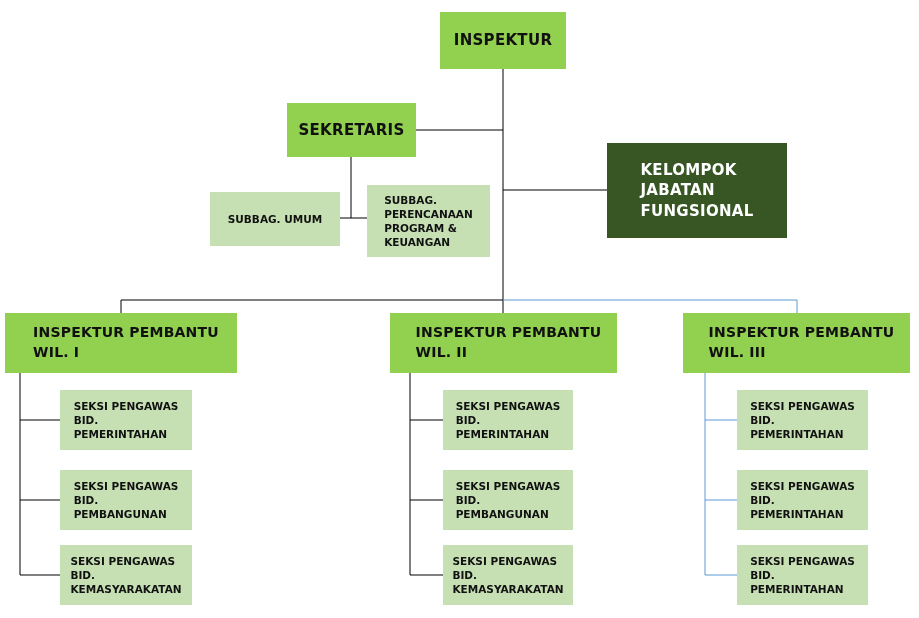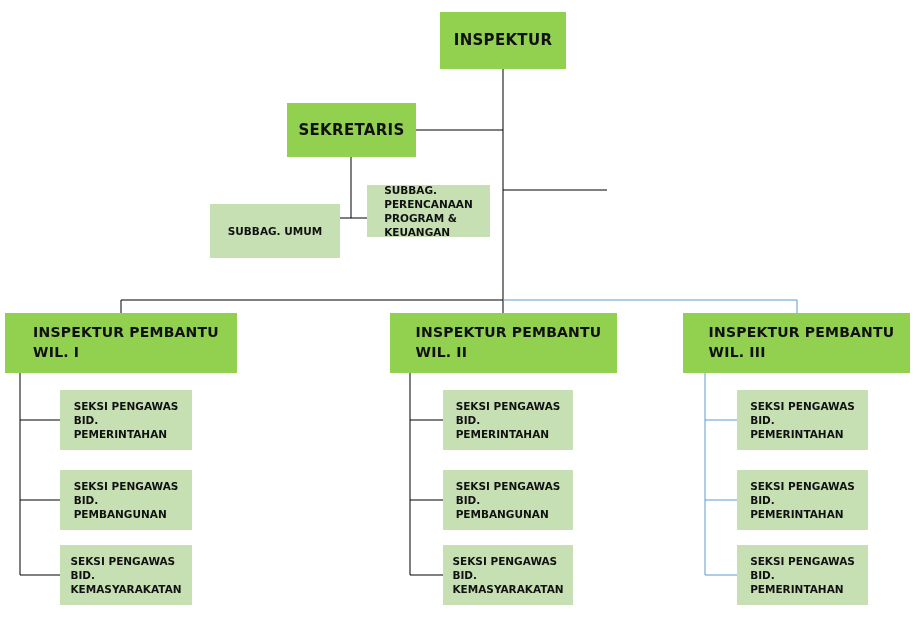--- a/index.html
+++ b/index.html
@@ -55,27 +55,30 @@
     <line x1="705" y1="373" x2="705" y2="575" stroke="#5b9bd5" stroke-width="1"></line>
     <line x1="705" y1="420" x2="737" y2="420" stroke="#5b9bd5" stroke-width="1"></line>
     <line x1="705" y1="500" x2="737" y2="500" stroke="#5b9bd5" stroke-width="1"></line>
     <line x1="705" y1="575" x2="737" y2="575" stroke="#5b9bd5" stroke-width="1"></line>
   </svg>
 
   <div class="box bright lg" style="left:440px; top:12px; width:126px; height:57px;">INSPEKTUR</div>
 
   <div class="box bright lg" style="left:287px; top:103px; width:129px; height:54px;">SEKRETARIS</div>
 
-  <div class="box light sub" style="left:210px; top:192px; width:130px; height:54px;margin-top:12px;">SUBBAG. UMUM</div>
+  <div class="box light sub" style="left:210px; top:192px; width:130px; height:54px;">SUBBAG. UMUM</div>
 
-  <div class="box light sub" style="left:367px; top:185px; width:123px; height:52px;">SUBBAG.
+  <div class="box light sub" style="left:367px; top:185px; width:123px; height:72px;">SUBBAG.
 PERENCANAAN
 PROGRAM &amp;
 KEUANGAN</div>
 
+  <div class="box dark lg" style="left:607px; top:143px; width:180px; height:95px;">KELOMPOK
+JABATAN
+FUNGSIONAL</div>
 
   <div class="box bright hdr" style="left:5px; top:313px; width:232px; height:60px;">INSPEKTUR PEMBANTU
 WIL. I</div>
 
   <div class="box bright hdr" style="left:390px; top:313px; width:227px; height:60px;">INSPEKTUR PEMBANTU
 WIL. II</div>
 
   <div class="box bright hdr" style="left:683px; top:313px; width:227px; height:60px;">INSPEKTUR PEMBANTU
 WIL. III</div>
 

